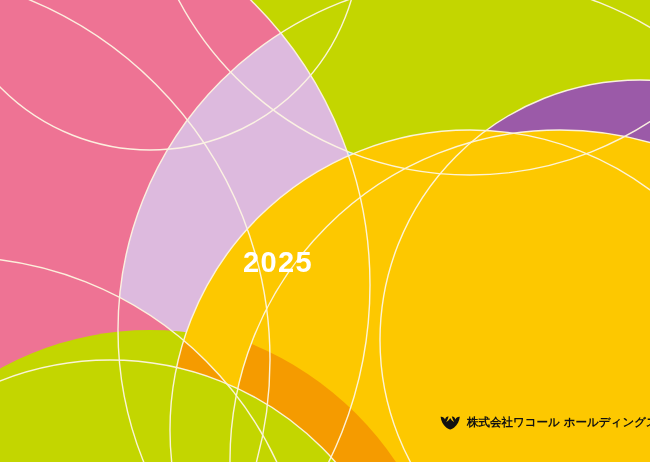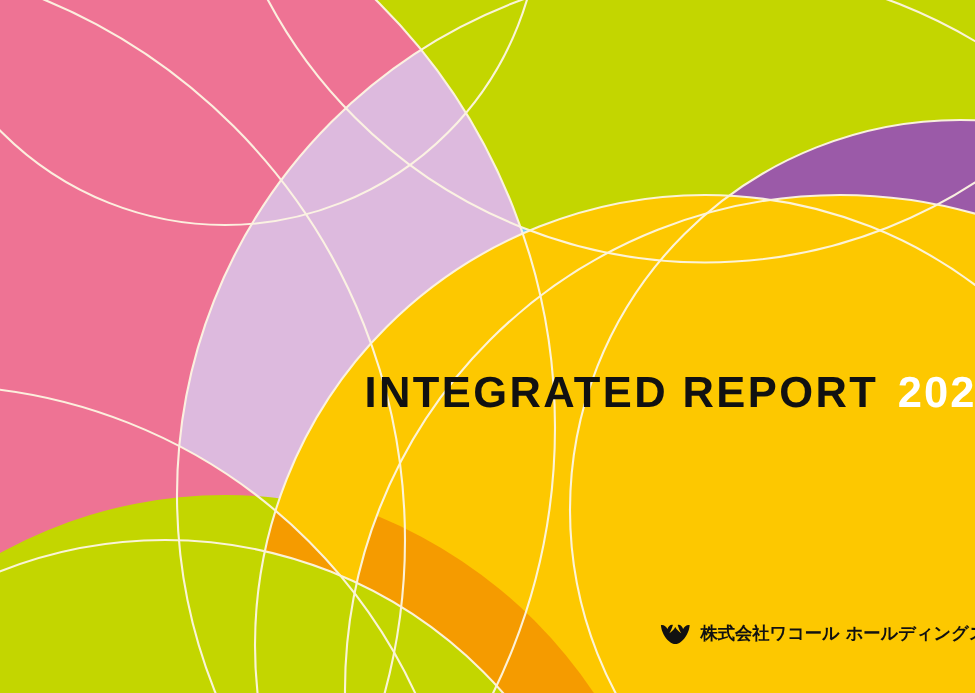--- a/index.html
+++ b/index.html
@@ -153,21 +153,20 @@
         <circle cx="470" cy="430" r="300"></circle>
         <circle cx="110" cy="660" r="300"></circle>
         <circle cx="640" cy="340" r="260"></circle>
         <circle cx="-120" cy="360" r="390"></circle>
       </g>
 
     </g>
   </svg>
 
   <div id="title-block">
-    <span class="t-main">INTEGRATED REPORT</span>
     <span class="t-year">2025</span>
   </div>
 
   <div id="logo-block">
     <svg id="logo-mark" width="22" height="14" viewBox="0 0 22 14" xmlns="http://www.w3.org/2000/svg">
       <path d="M0.6 0.8 C2.4 0.4 4.2 1.6 5.0 3.4 C5.6 1.4 7.0 0.2 8.6 0.6
                C8.0 2.6 7.2 4.6 6.2 6.2 C7.8 5.2 9.2 3.8 10.2 2.0
                C11.2 3.8 12.6 5.2 14.2 6.2 C13.2 4.6 12.4 2.6 11.8 0.6
                C13.4 0.2 14.8 1.4 15.4 3.4 C16.2 1.6 18.0 0.4 19.8 0.8
                C19.4 5.0 17.4 9.0 14.2 11.6 C12.8 12.8 11.4 13.4 10.2 13.4

